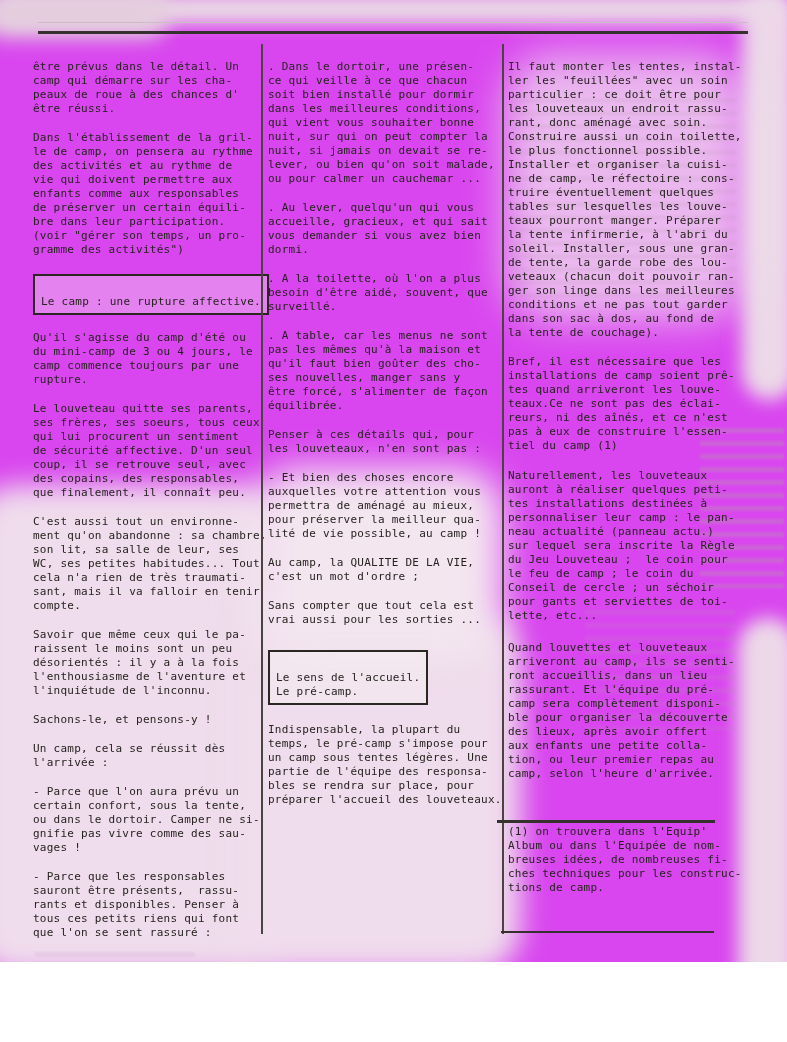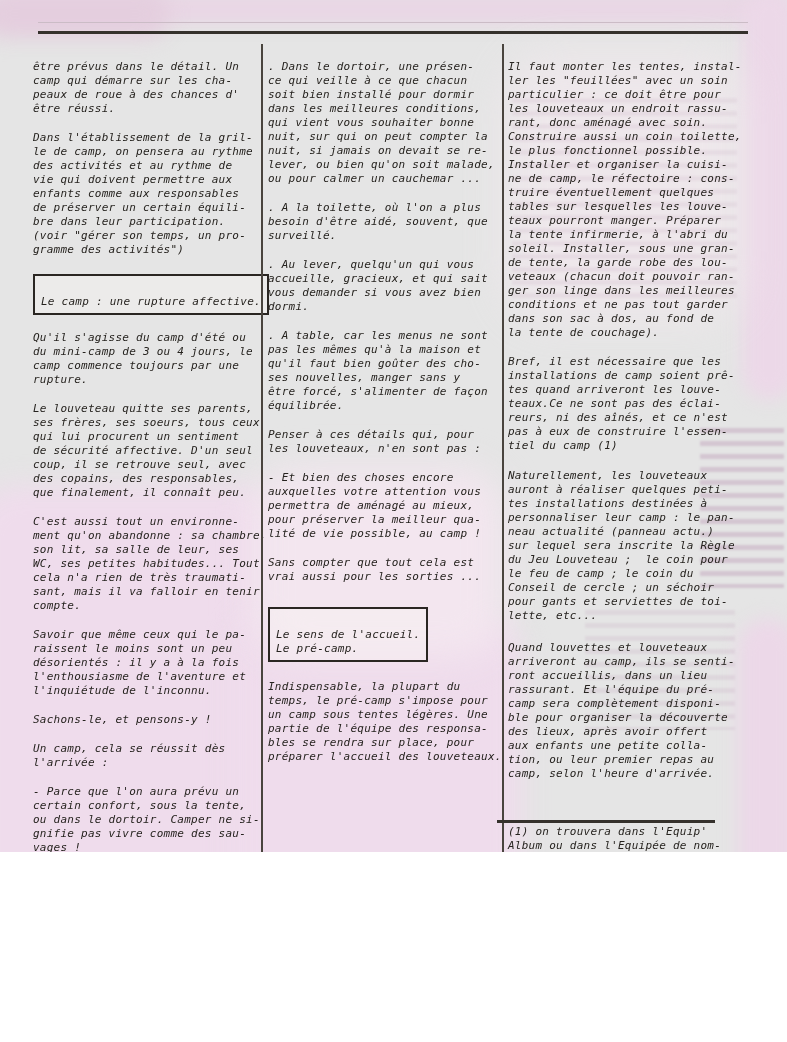--- a/index.html
+++ b/index.html
@@ -1,21 +1,20 @@
 <!DOCTYPE html>
 <html><head>
 <meta charset="utf-8">
 <style>
   html,body { margin:0; padding:0; }
   .page {
-    position:relative; width:787px; height:852px; overflow:hidden;
-    background:#e5e5e5;
+    position:relative; width:787px; height:962px; overflow:hidden;
+    background:#d946ef;
     font-family:"DejaVu Sans Mono","Liberation Mono",monospace;
     color:#26231f;
-    font-style:italic;
   }
   
   .blob { position:absolute; border-radius:46px; filter:blur(14px); z-index:0; }
   .smudge {
     position:absolute; z-index:1; filter:blur(1.2px);
     background:repeating-linear-gradient(to bottom, rgba(184,148,178,0.38) 0 5px, rgba(0,0,0,0) 5px 13px);
   }
   
   .rule { position:absolute; z-index:3; background:#35312c; }
   
@@ -121,40 +120,42 @@
   <div class="col" style="left:268px;top:60px;width:230px;">
     <div class="para">. Dans le dortoir, une présen-
 ce qui veille à ce que chacun
 soit bien installé pour dormir
 dans les meilleures conditions,
 qui vient vous souhaiter bonne
 nuit, sur qui on peut compter la
 nuit, si jamais on devait se re-
 lever, ou bien qu'on soit malade,
 ou pour calmer un cauchemar ...</div>
-    <div class="para">. A la toilette, où l'on a plus
-besoin d'être aidé, souvent, que
-surveillé.</div>
     <div class="para">. Au lever, quelqu'un qui vous
 accueille, gracieux, et qui sait
 vous demander si vous avez bien
 dormi.</div>
+    <div class="para">. A la toilette, où l'on a plus
+besoin d'être aidé, souvent, que
+surveillé.</div>
     <div class="para">. A table, car les menus ne sont
 pas les mêmes qu'à la maison et
 qu'il faut bien goûter des cho-
 ses nouvelles, manger sans y
 être forcé, s'alimenter de façon
 équilibrée.</div>
     <div class="para mt-md">Penser à ces détails qui, pour
 les louveteaux, n'en sont pas :</div>
     <div class="para">- Et bien des choses encore
 auxquelles votre attention vous
 permettra de aménagé au mieux,
 pour préserver la meilleur qua-
 lité de vie possible, au camp !</div>
+    <div class="para mt-md">Au camp, la QUALITE DE LA VIE,
+c'est un mot d'ordre ;</div>
     <div class="para mt-md">Sans compter que tout cela est
 vrai aussi pour les sorties ...</div>
     <div class="box mid">Le sens de l'accueil.
 Le pré-camp.</div>
     <div class="para">Indispensable, la plupart du
 temps, le pré-camp s'impose pour
 un camp sous tentes légères. Une
 partie de l'équipe des responsa-
 bles se rendra sur place, pour
 préparer l'accueil des louveteaux.</div>

